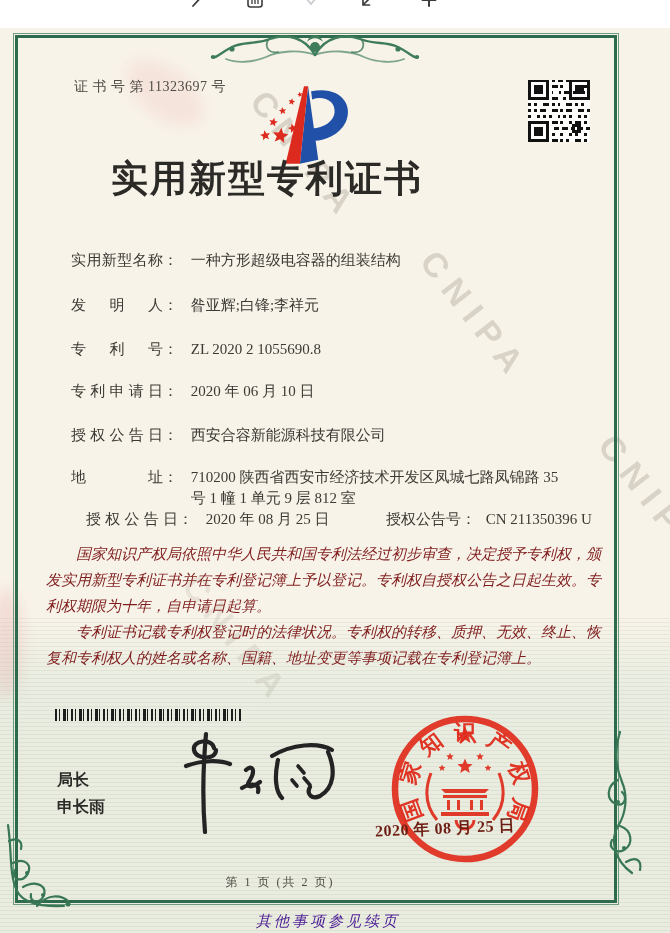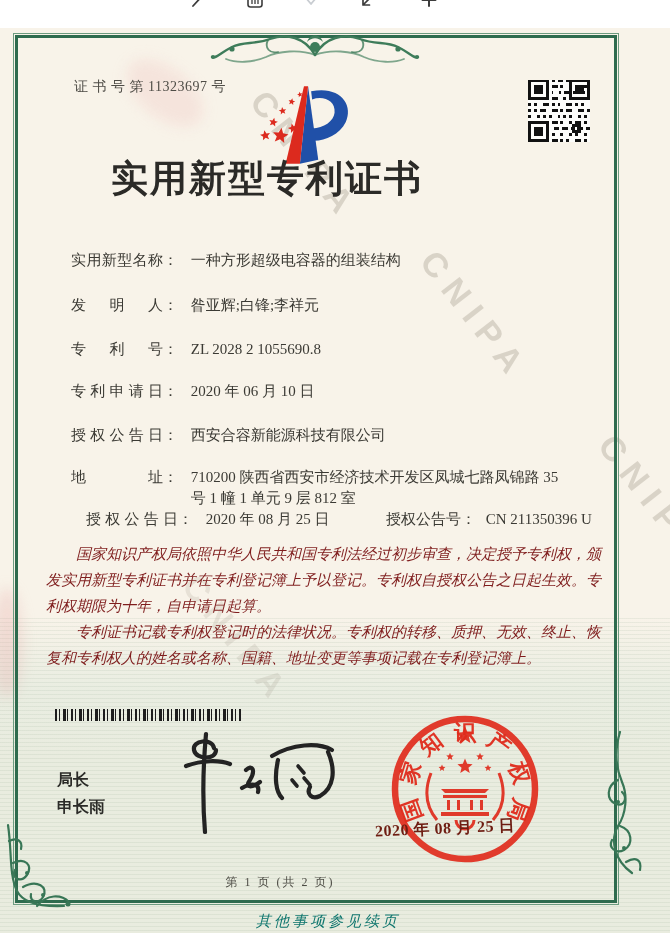--- a/index.html
+++ b/index.html
@@ -57,21 +57,21 @@
             font-weight:700;font-size:16px;color:#2b2b28;line-height:27px;}
   .signature{position:absolute;left:172px;top:698px;width:182px;height:110px;}
 
   .seal{position:absolute;left:383px;top:682px;width:164px;height:162px;}
   .seal-date{position:absolute;left:375px;top:790px;width:160px;font-size:16px;font-weight:700;
              color:#6e1d12;letter-spacing:.5px;transform:rotate(-2.5deg);white-space:nowrap;}
 
   .page-footer{position:absolute;left:150px;top:846px;width:260px;text-align:center;
                font-size:12px;letter-spacing:2px;color:#4c4b44;}
   .note{position:absolute;left:256px;top:884px;font-size:15px;font-style:italic;
-        letter-spacing:3px;color:#0f766e;}
+        letter-spacing:3px;color:#4c1d95;}
 </style>
 </head>
 <body>
 
 <div class="page">
 
   <div class="toolbar">
     <span class="tb-icon" style="left:189px;top:-8px;">
       <svg width="18" height="18" viewBox="0 0 18 18">
           <path d="M15,2 L4,14" stroke="#3c3c3c" stroke-width="1.8" fill="none" stroke-linecap="round"></path>
@@ -231,21 +231,21 @@
         <div class="frow" style="top:0;">
           <span class="flabel">实用新型名称</span><span>：</span>
           <span class="fvalue">一种方形超级电容器的组装结构</span>
         </div>
         <div class="frow" style="top:45px;">
           <span class="flabel">发明人</span><span>：</span>
           <span class="fvalue">昝亚辉;白锋;李祥元</span>
         </div>
         <div class="frow" style="top:89px;">
           <span class="flabel">专利号</span><span>：</span>
-          <span class="fvalue">ZL 2028 2 1055690.8</span>
+          <span class="fvalue">ZL 2020 2 1055690.8</span>
         </div>
         <div class="frow" style="top:131px;">
           <span class="flabel">专利申请日</span><span>：</span>
           <span class="fvalue">2020 年 06 月 10 日</span>
         </div>
         <div class="frow" style="top:175px;">
           <span class="flabel">授权公告日</span><span>：</span>
           <span class="fvalue">西安合容新能源科技有限公司</span>
         </div>
         <div class="frow" style="top:217px;">

